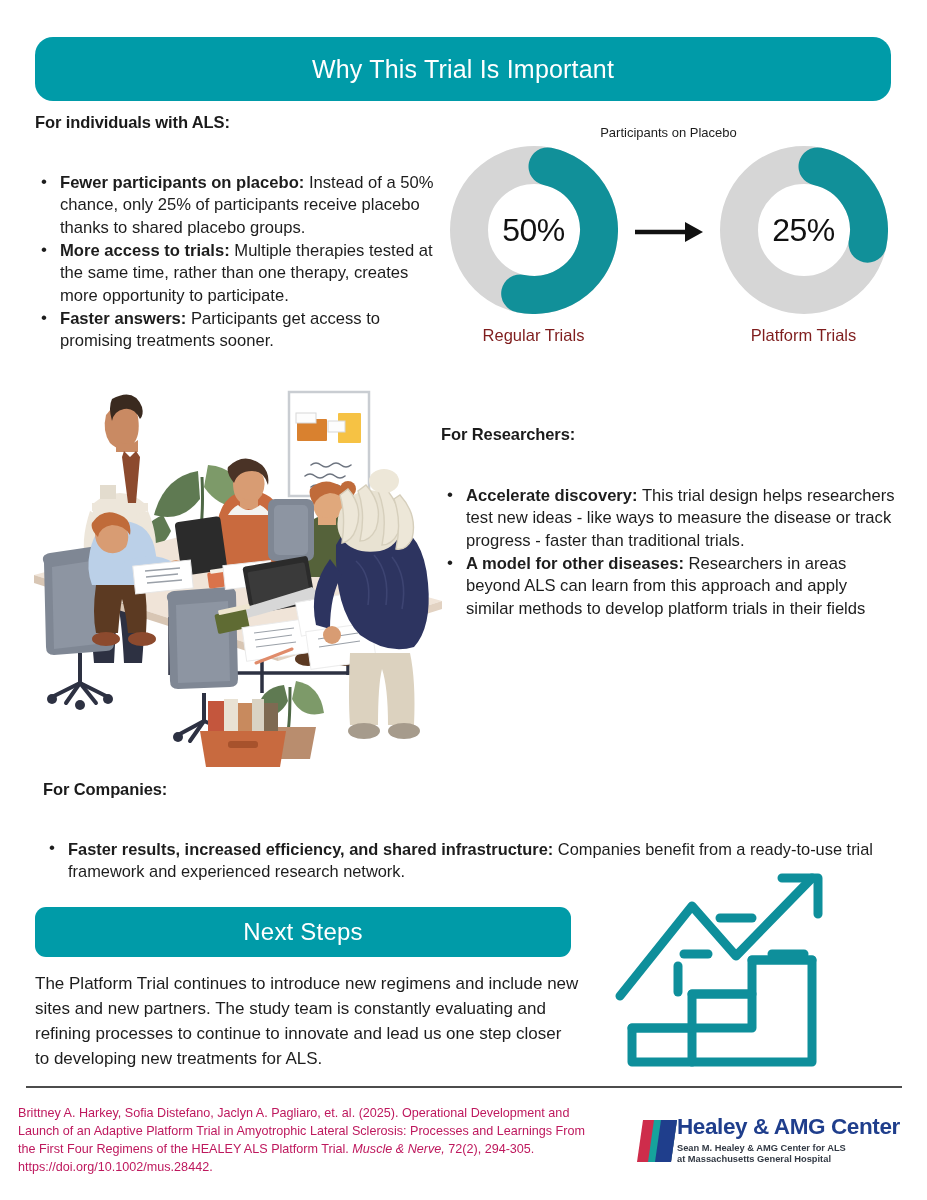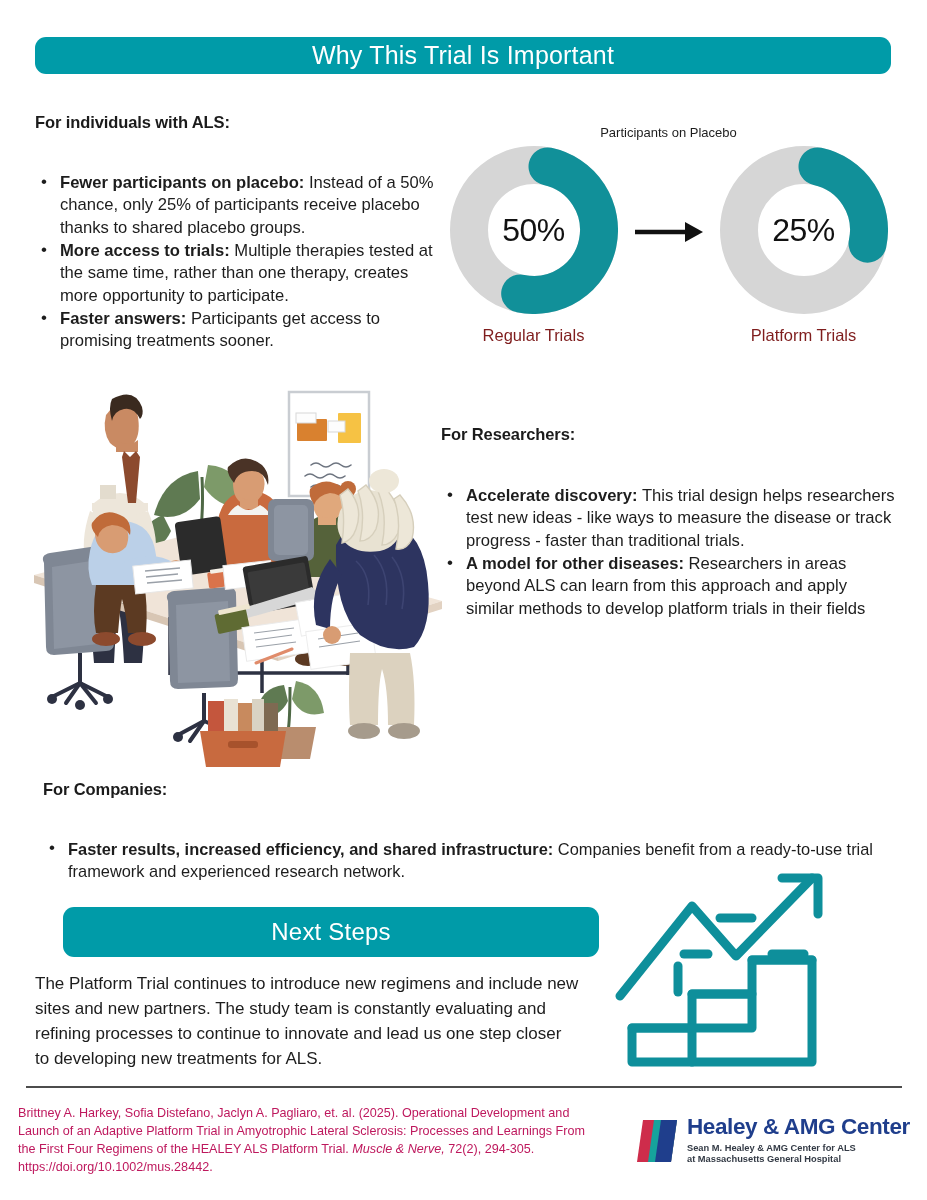--- a/index.html
+++ b/index.html
@@ -19,27 +19,26 @@
     color: #ffffff;
     display: flex;
     align-items: center;
     justify-content: center;
     font-size: 25px;
     font-weight: 400;
     letter-spacing: .2px;
   }
   #header-banner {
     position: absolute; left: 35px; top: 37px;
-    width: 856px; height: 37px;
+    width: 856px; height: 64px; border-radius: 18px;
   }
   #next-steps-banner {
     position: absolute; left: 35px; top: 907px;
     width: 536px; height: 50px;
     font-size: 24px;
-    margin-left: 28px;
   }
 
   
   .sec-head {
     font-size: 16.5px;
     font-weight: 700;
     color: #1b1b1b;
     letter-spacing: -0.1px;
   }
   #for-individuals-head { position: absolute; left: 35px; top: 113px; }
@@ -122,21 +121,21 @@
     width: 580px;
     font-size: 12.6px;
     line-height: 1.43;
     color: #be185d;
   }
   #citation i { font-style: italic; }
 
   #healey-logo {
     position: absolute; left: 637px; top: 1112px;
     width: 253px; height: 62px;
-    display: flex; align-items: flex-start; gap: 10px;
+    display: flex; align-items: flex-start; 
   }
   .logo-mark { width: 40px; height: 56px; flex: 0 0 40px; }
   .logo-text { padding-top: 3px; }
   .logo-title {
     font-size: 22.5px; font-weight: 700; color: #1F3E8C;
     letter-spacing: -0.4px; line-height: 1.05; white-space: nowrap;
   }
   .logo-sub {
     margin-top: 4px;
     font-size: 9.3px; font-weight: 700; color: #333a45;

